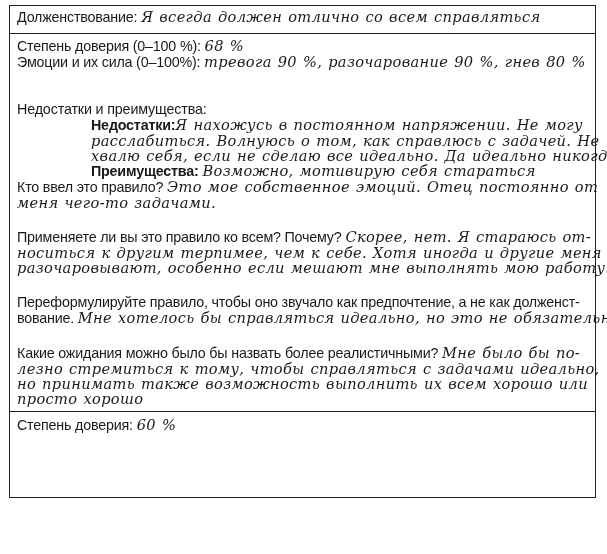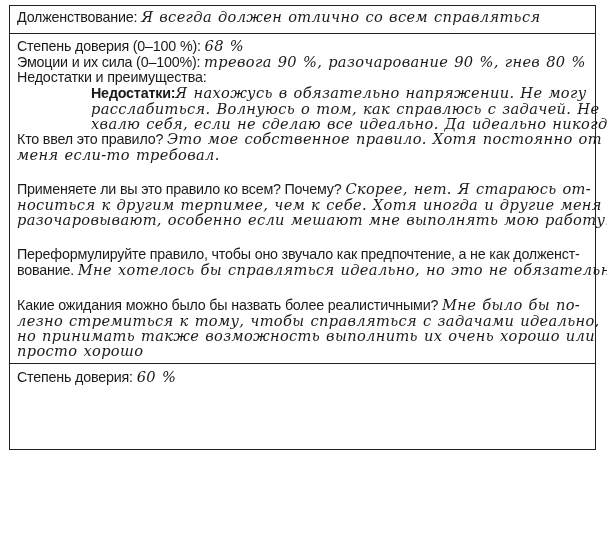--- a/index.html
+++ b/index.html
@@ -87,36 +87,40 @@
     <div class="line">
       <span class="lbl">Степень доверия (0–100 %):</span>
       <span class="hw">68 %</span>
     </div>
 
     <div class="line">
       <span class="lbl">Эмоции и их сила (0–100%):</span>
       <span class="hw">тревога 90 %, разочарование 90 %, гнев 80 %</span>
     </div>
 
-    <div class="line" style="font-family:'Liberation Sans',sans-serif;font-stretch:condensed;">Недостатки и преимущества:</div>
+    <div class="line" style="font-family:'Liberation Sans',sans-serif;font-stretch:condensed;margin-top:32px;">Недостатки и преимущества:</div>
 
     <div class="hang-block">
       <div class="line">
-        <span class="lbl lbl-b">Недостатки:</span><span class="hw">Я нахожусь в обязательно напряжении. Не могу</span>
+        <span class="lbl lbl-b">Недостатки:</span><span class="hw">Я нахожусь в постоянном напряжении. Не могу</span>
       </div>
       <div class="line hw">расслабиться. Волнуюсь о том, как справлюсь с задачей. Не</div>
       <div class="line hw">хвалю себя, если не сделаю все идеально. Да идеально никогда</div>
 
+      <div class="line">
+        <span class="lbl lbl-b">Преимущества:</span>
+        <span class="hw">Возможно, мотивирую себя стараться</span>
+      </div>
     </div>
 
     <div class="line">
       <span class="lbl">Кто ввел это правило?</span>
-      <span class="hw">Это мое собственное правило. Хотя постоянно от</span>
+      <span class="hw">Это мое собственное эмоций. Отец постоянно от</span>
     </div>
-    <div class="line hw">меня если‑то требовал.</div>
+    <div class="line hw">меня чего‑то задачами.</div>
 
     <div class="blank"></div>
 
     <div class="line">
       <span class="lbl">Применяете ли вы это правило ко всем? Почему?</span>
       <span class="hw">Скорее, нет. Я стараюсь от-</span>
     </div>
     <div class="line hw">носиться к другим терпимее, чем к себе. Хотя иногда и другие меня</div>
     <div class="line hw">разочаровывают, особенно если мешают мне выполнять мою работу.</div>
 
@@ -128,21 +132,21 @@
       <span class="hw">Мне хотелось бы справляться идеально, но это не обязательно.</span>
     </div>
 
     <div class="blank"></div>
 
     <div class="line">
       <span class="lbl">Какие ожидания можно было бы назвать более реалистичными?</span>
       <span class="hw">Мне было бы по-</span>
     </div>
     <div class="line hw">лезно стремиться к тому, чтобы справляться с задачами идеально,</div>
-    <div class="line hw">но принимать также возможность выполнить их очень хорошо или</div>
+    <div class="line hw">но принимать также возможность выполнить их всем хорошо или</div>
     <div class="line hw">просто хорошо</div>
 
   </div>
 
   <div class="section sec-rescore">
 
     <div class="line">
       <span class="lbl">Степень доверия:</span>
       <span class="hw">60 %</span>
     </div>

